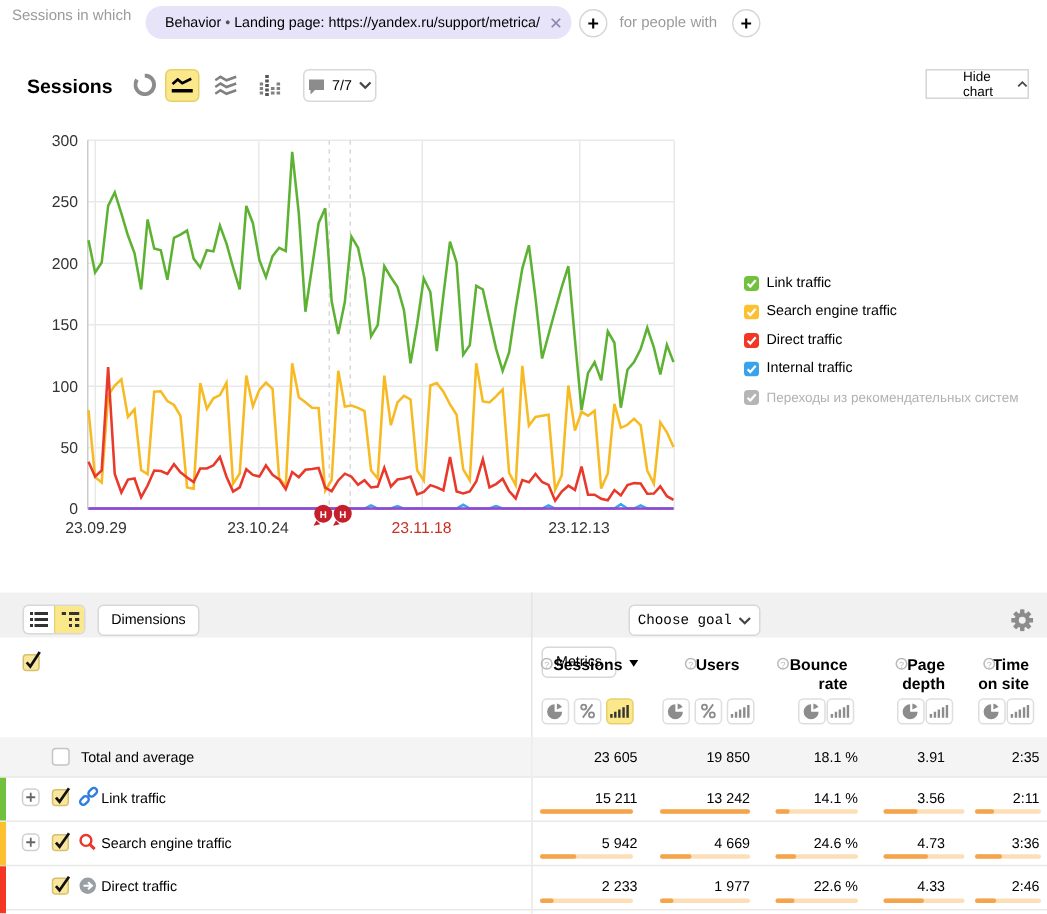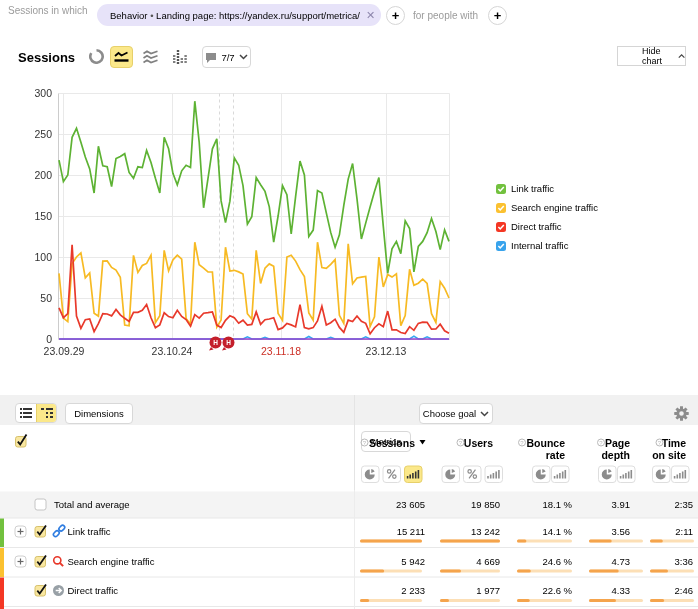--- a/index.html
+++ b/index.html
@@ -140,20 +140,27 @@
         </svg>
 <span style="color:#000; white-space:nowrap;">Direct traffic</span>
       </div>
 <div style="display:flex; align-items:center; height:19px;">
 <svg width="10" height="10" viewBox="0 0 10 10" style="margin-right:5px; flex:none;">
           <rect x="0" y="0" width="10" height="10" rx="2.5" fill="#38a3ec"></rect>
           <polyline points="2.4,5.1 4.2,7 7.8,2.9" fill="none" stroke="#fff" stroke-width="1.5"></polyline>
         </svg>
 <span style="color:#000; white-space:nowrap;">Internal traffic</span>
       </div>
+<div style="display:flex; align-items:center; height:19px;">
+<svg width="10" height="10" viewBox="0 0 10 10" style="margin-right:5px; flex:none;">
+          <rect x="0" y="0" width="10" height="10" rx="2.5" fill="#b5b5b5"></rect>
+          <polyline points="2.4,5.1 4.2,7 7.8,2.9" fill="none" stroke="#fff" stroke-width="1.5"></polyline>
+        </svg>
+<span style="color:#b2b2b2; white-space:nowrap; font-size:9px;">Переходы из рекомендательных систем</span>
+      </div>
 </div>
 <div class="abs" style="left:0; top:395px; width:698px; height:30px; background:#f1f1f1;"></div>
 <div class="abs" style="left:354px; top:395px; width:1px; height:214px; background:#e4e4e4;"></div>
 <div class="abs" style="left:15px; top:403px; width:42px; height:20px; background:#fff; border:1px solid #d8d8d8; border-radius:4px; display:flex;">
   <div style="width:20px; height:100%; display:flex; align-items:center; justify-content:center;">
     <svg width="12" height="10" viewBox="0 0 12 10">
           <g fill="#333">
             <rect x="0" y="0" width="2" height="2"></rect>
             <rect x="3" y="0" width="9" height="2"></rect>
             <rect x="0" y="4" width="2" height="2"></rect>
@@ -171,21 +178,21 @@
             <rect x="5" y="4" width="2" height="2"></rect>
             <rect x="9" y="4" width="3" height="2"></rect>
             <rect x="5" y="8" width="2" height="2"></rect>
             <rect x="9" y="8" width="3" height="2"></rect>
           </g>
         </svg>
   </div>
 </div>
 <div class="pill-btn" style="left:65px; top:403px; width:68px; height:21px;text-align:right;">Dimensions</div>
 <div class="pill-btn" style="left:361px; top:403px; width:50px; height:21px;margin-top:28px;">Metrics</div>
-<div class="pill-btn" style="left:419px; top:403px; width:74px; height:21px;">Choose goal
+<div class="pill-btn" style="left:419px; top:403px; width:88px; height:21px;font-family:Liberation Mono, monospace;">Choose goal
   <svg width="9" height="6" viewBox="0 0 9 6" style="margin-left:4px;">
         <polyline points="1,1 4.5,4.5 8,1" fill="none" stroke="#444" stroke-width="1.5"></polyline>
       </svg>
 </div>
 <svg class="abs" style="left:674px; top:406px;" width="15" height="15" viewBox="0 0 15 15">
   <path fill="#8c8c8c" fill-rule="evenodd" d="M6.05 0.35 A7.3 7.3 0 0 1 8.95 0.35 L9.01 2.63 A5.1 5.1 0 0 1 9.88 2.99 L11.53 1.42 A7.3 7.3 0 0 1 13.58 3.47 L12.01 5.12 A5.1 5.1 0 0 1 12.37 5.99 L14.65 6.05 A7.3 7.3 0 0 1 14.65 8.95 L12.37 9.01 A5.1 5.1 0 0 1 12.01 9.88 L13.58 11.53 A7.3 7.3 0 0 1 11.53 13.58 L9.88 12.01 A5.1 5.1 0 0 1 9.01 12.37 L8.95 14.65 A7.3 7.3 0 0 1 6.05 14.65 L5.99 12.37 A5.1 5.1 0 0 1 5.12 12.01 L3.47 13.58 A7.3 7.3 0 0 1 1.42 11.53 L2.99 9.88 A5.1 5.1 0 0 1 2.63 9.01 L0.35 8.95 A7.3 7.3 0 0 1 0.35 6.05 L2.63 5.99 A5.1 5.1 0 0 1 2.99 5.12 L1.42 3.47 A7.3 7.3 0 0 1 3.47 1.42 L5.12 2.99 A5.1 5.1 0 0 1 5.99 2.63 Z M9.80 7.50 A2.3 2.3 0 1 0 5.20 7.50 A2.3 2.3 0 1 0 9.80 7.50 Z"></path>
 </svg>
 <svg class="abs" style="left:15px; top:432px; overflow:visible;" width="16" height="16" viewBox="0 0 16 16">
 <rect x="0.5" y="4.5" width="10.5" height="10.5" rx="2.2" fill="#f9e7a0" stroke="#d6c06a"></rect>
 <polyline points="2.8,9.6 5.2,12.4 11.5,2.6" fill="none" stroke="#111" stroke-width="1.8"></polyline>

